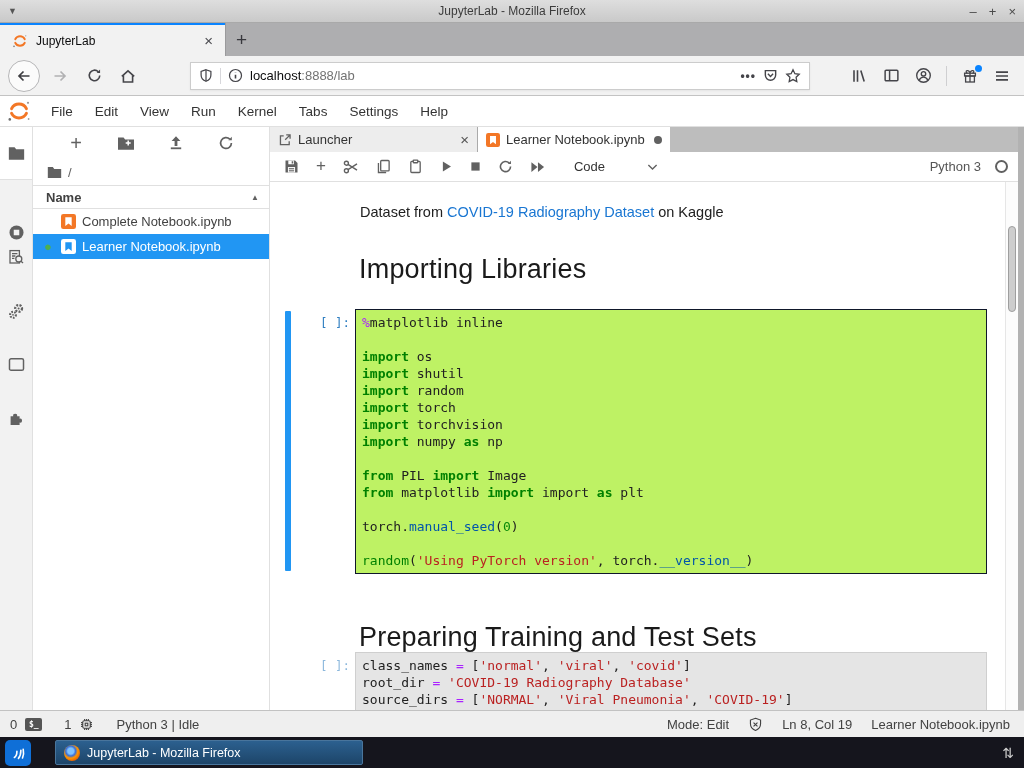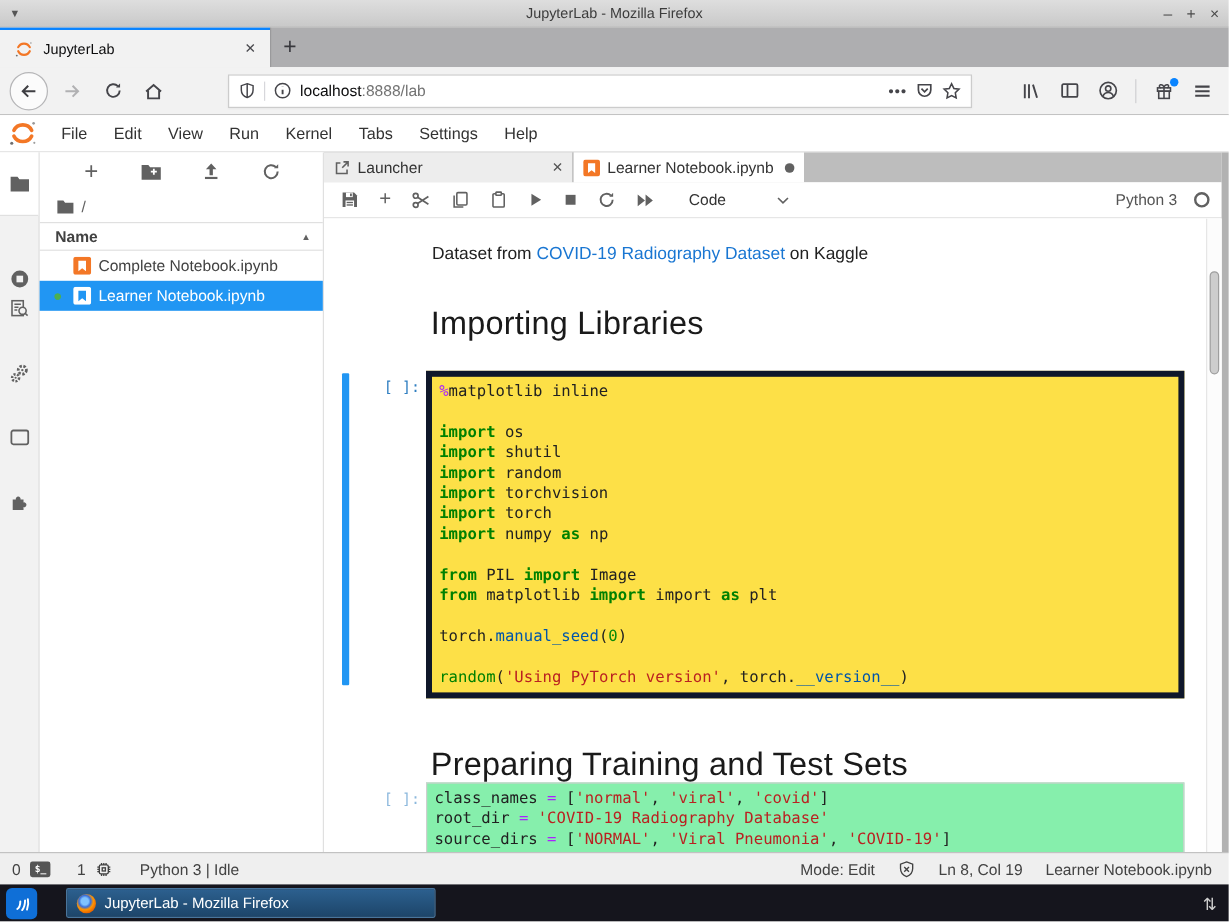--- a/index.html
+++ b/index.html
@@ -93,22 +93,22 @@
 
   .cell { position:absolute; left:0; right:31px; }
   #cell1 { top:127px; }
   #cell2 { top:470px; }
   .collapser { position:absolute; left:15px; width:6px; border-radius:1px; }
   #cell1 .collapser { background:#2196f3; top:2px; height:260px; }
   #cell2 .collapser { background:transparent; top:2px; height:70px; }
   .prompt { position:absolute; left:20px; width:60px; text-align:right; font-family:"DejaVu Sans Mono", monospace; font-size:12.5px; color:#307fc1; top:6px; }
   #cell2 .prompt { opacity:.55; }
   .editor { position:absolute; left:85px; right:0; padding:4px 6px; font-family:"DejaVu Sans Mono", monospace; font-size:13px; line-height:17px; }
-  #cell1 .editor { background:#fde047; border:5px solid #0f172a; }
-  #cell2 .editor { background:#86efac; border:1px solid #cfcfcf; }
+  #cell1 .editor { background:#bef264; border:1px solid #0f172a; }
+  #cell2 .editor { background:#e5e5e5; border:1px solid #cfcfcf; }
   .cm-line { white-space:pre; color:#212121; }
   .tok-kw { color:#008000; font-weight:bold; }
   .tok-bi { color:#008000; }
   .tok-str { color:#ba2121; }
   .tok-num { color:#088a08; }
   .tok-prop { color:#0055aa; }
   .tok-op { color:#aa22ff; }
   .tok-magic { color:#aa22ff; }
   .tok-pln { color:#212121; }
 
@@ -472,22 +472,22 @@
 
         <div class="cell" id="cell1">
           <div class="collapser"></div>
           <div class="prompt">[ ]:</div>
           <div class="editor">
               <div class="cm-line"><span class="tok-magic">%</span><span class="tok-pln">matplotlib inline</span></div>
               <div class="cm-line">&nbsp;</div>
               <div class="cm-line"><span class="tok-kw">import</span><span class="tok-pln"> os</span></div>
               <div class="cm-line"><span class="tok-kw">import</span><span class="tok-pln"> shutil</span></div>
               <div class="cm-line"><span class="tok-kw">import</span><span class="tok-pln"> random</span></div>
+              <div class="cm-line"><span class="tok-kw">import</span><span class="tok-pln"> torch</span></div>
               <div class="cm-line"><span class="tok-kw">import</span><span class="tok-pln"> torchvision</span></div>
-              <div class="cm-line"><span class="tok-kw">import</span><span class="tok-pln"> torch</span></div>
               <div class="cm-line"><span class="tok-kw">import</span><span class="tok-pln"> numpy </span><span class="tok-kw">as</span><span class="tok-pln"> np</span></div>
               <div class="cm-line">&nbsp;</div>
               <div class="cm-line"><span class="tok-kw">from</span><span class="tok-pln"> PIL </span><span class="tok-kw">import</span><span class="tok-pln"> Image</span></div>
               <div class="cm-line"><span class="tok-kw">from</span><span class="tok-pln"> matplotlib </span><span class="tok-kw">import</span><span class="tok-pln"> import </span><span class="tok-kw">as</span><span class="tok-pln"> plt</span></div>
               <div class="cm-line">&nbsp;</div>
               <div class="cm-line"><span class="tok-pln">torch.</span><span class="tok-prop">manual_seed</span><span class="tok-pln">(</span><span class="tok-num">0</span><span class="tok-pln">)</span></div>
               <div class="cm-line">&nbsp;</div>
               <div class="cm-line"><span class="tok-bi">random</span><span class="tok-pln">(</span><span class="tok-str">'Using PyTorch version'</span><span class="tok-pln">, torch.</span><span class="tok-prop">__version__</span><span class="tok-pln">)</span></div>
             </div>
         </div>

